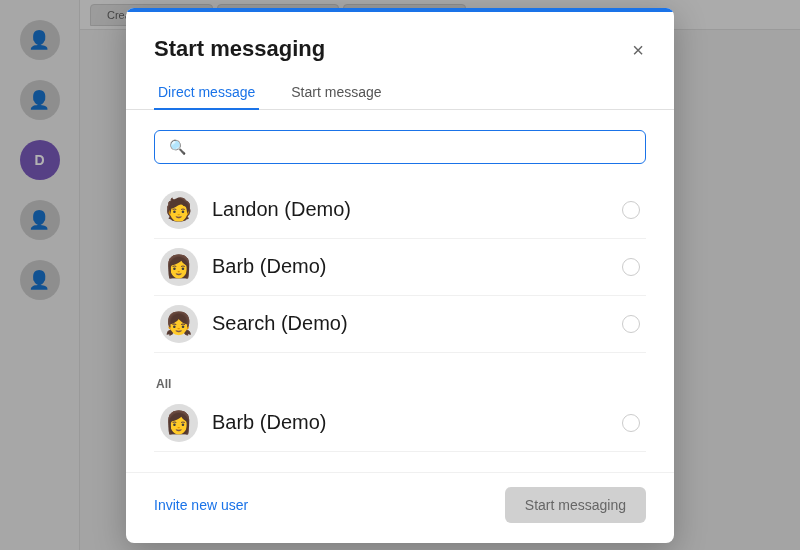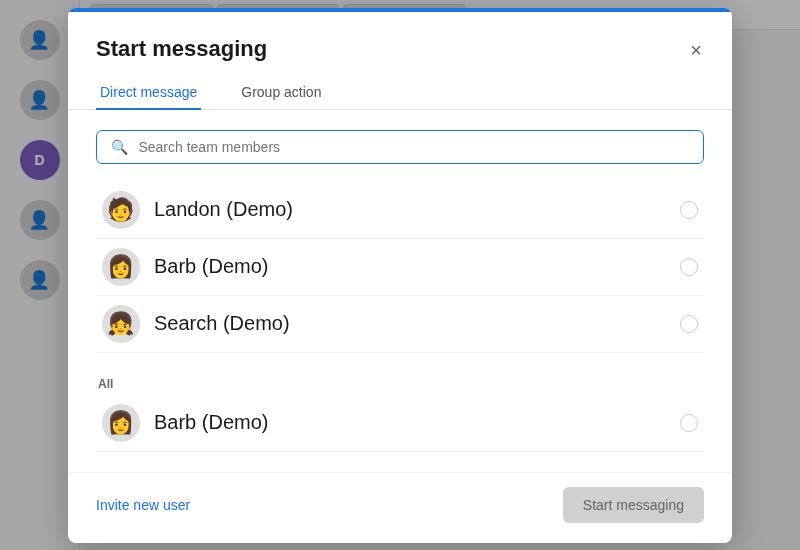--- a/index.html
+++ b/index.html
@@ -85,21 +85,21 @@
       background: rgba(0,0,0,0.3);
       display: flex;
       align-items: center;
       justify-content: center;
     }
 
     
     .modal {
       background: white;
       border-radius: 8px;
-      width: 664px;
+      width: 548px;
       box-shadow: 0 8px 32px rgba(0,0,0,0.25);
       overflow: hidden;
       position: relative;
     }
 
     .modal-accent-bar {
       height: 4px;
       background: #1a73e8;
       width: 100%;
     }
@@ -123,21 +123,21 @@
       cursor: pointer;
       color: #666;
       font-size: 20px;
       line-height: 1;
       padding: 2px;
       margin-top: 2px;
     }
 
     .modal-tabs {
       display: flex;
-      gap: 12px;
+      gap: 4px;
       padding: 14px 28px 0 28px;
       border-bottom: 1px solid #e0e0e0;
     }
 
     .tab-item {
       padding: 8px 4px;
       margin-right: 24px;
       font-size: 14px;
       cursor: pointer;
       color: #555;
@@ -281,28 +281,27 @@
     <div class="modal-header">
       <h2 class="modal-title">Start messaging</h2>
       <button class="close-btn">×</button>
     </div>
 
     <div class="modal-tabs">
       <div class="tab-item active">
         <span>Direct message</span>
       </div>
       <div class="tab-item">
-        <span>Group action</span>
+        <span>Start message</span>
       </div>
     </div>
 
     <div class="modal-body">
       <div class="search-box">
         <span class="search-icon">🔍</span>
-        <input class="search-input" type="text" placeholder="Search team members" style="">
       </div>
 
       <ul class="user-list">
         <li class="user-item">
           <div class="user-avatar">🧑</div>
           <span class="user-name">Landon (Demo)</span>
           <div class="radio-circle"></div>
         </li>
         <li class="user-item">
           <div class="user-avatar">👩</div>

